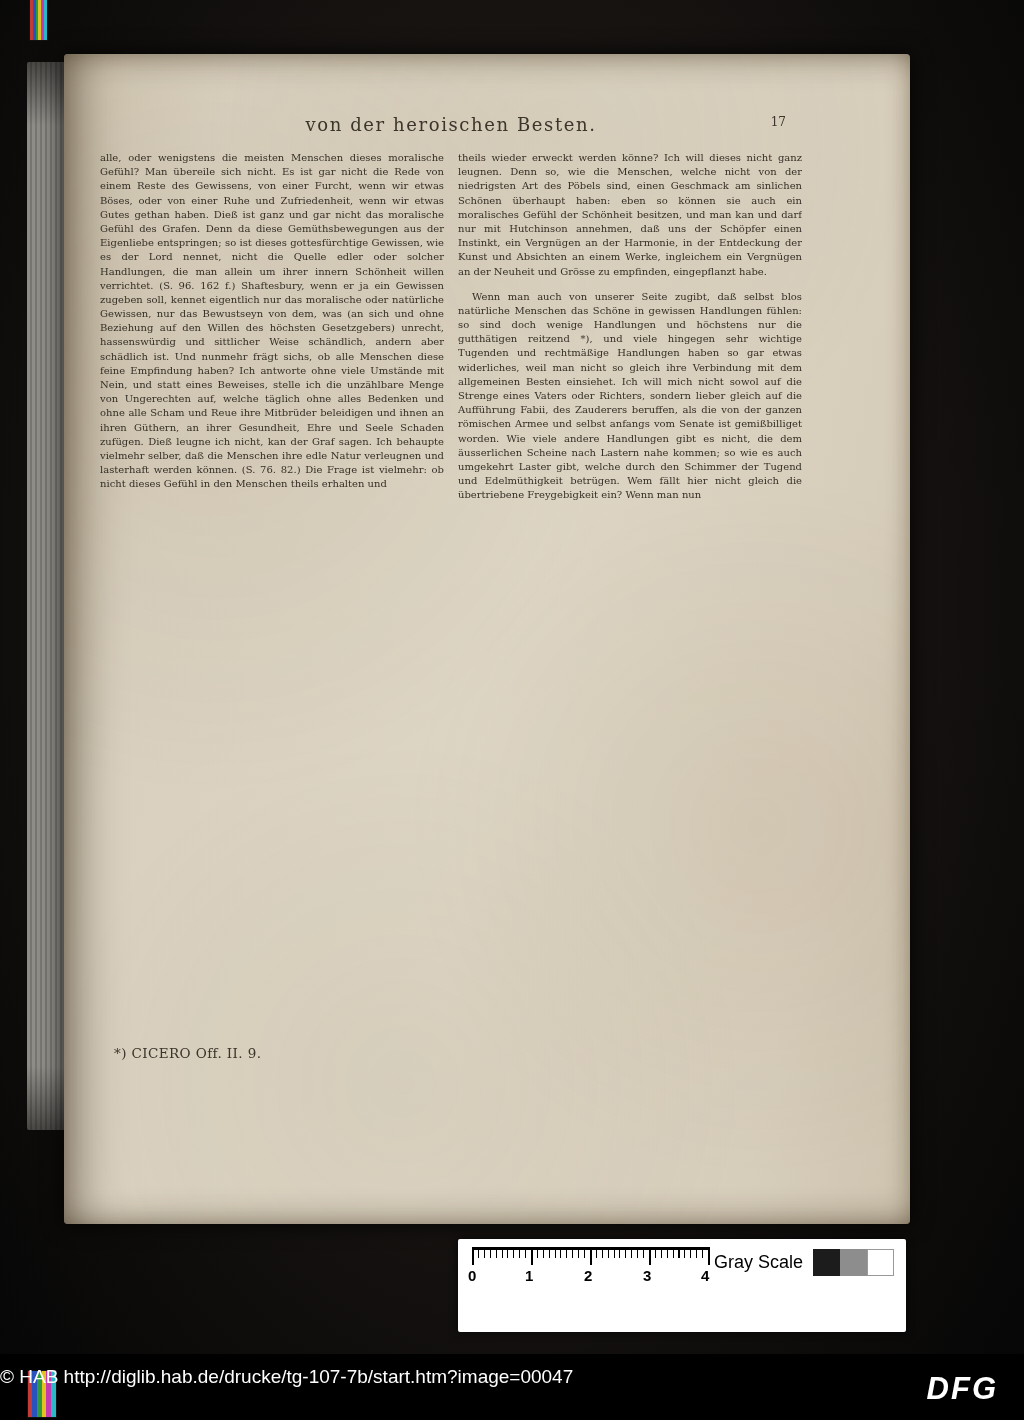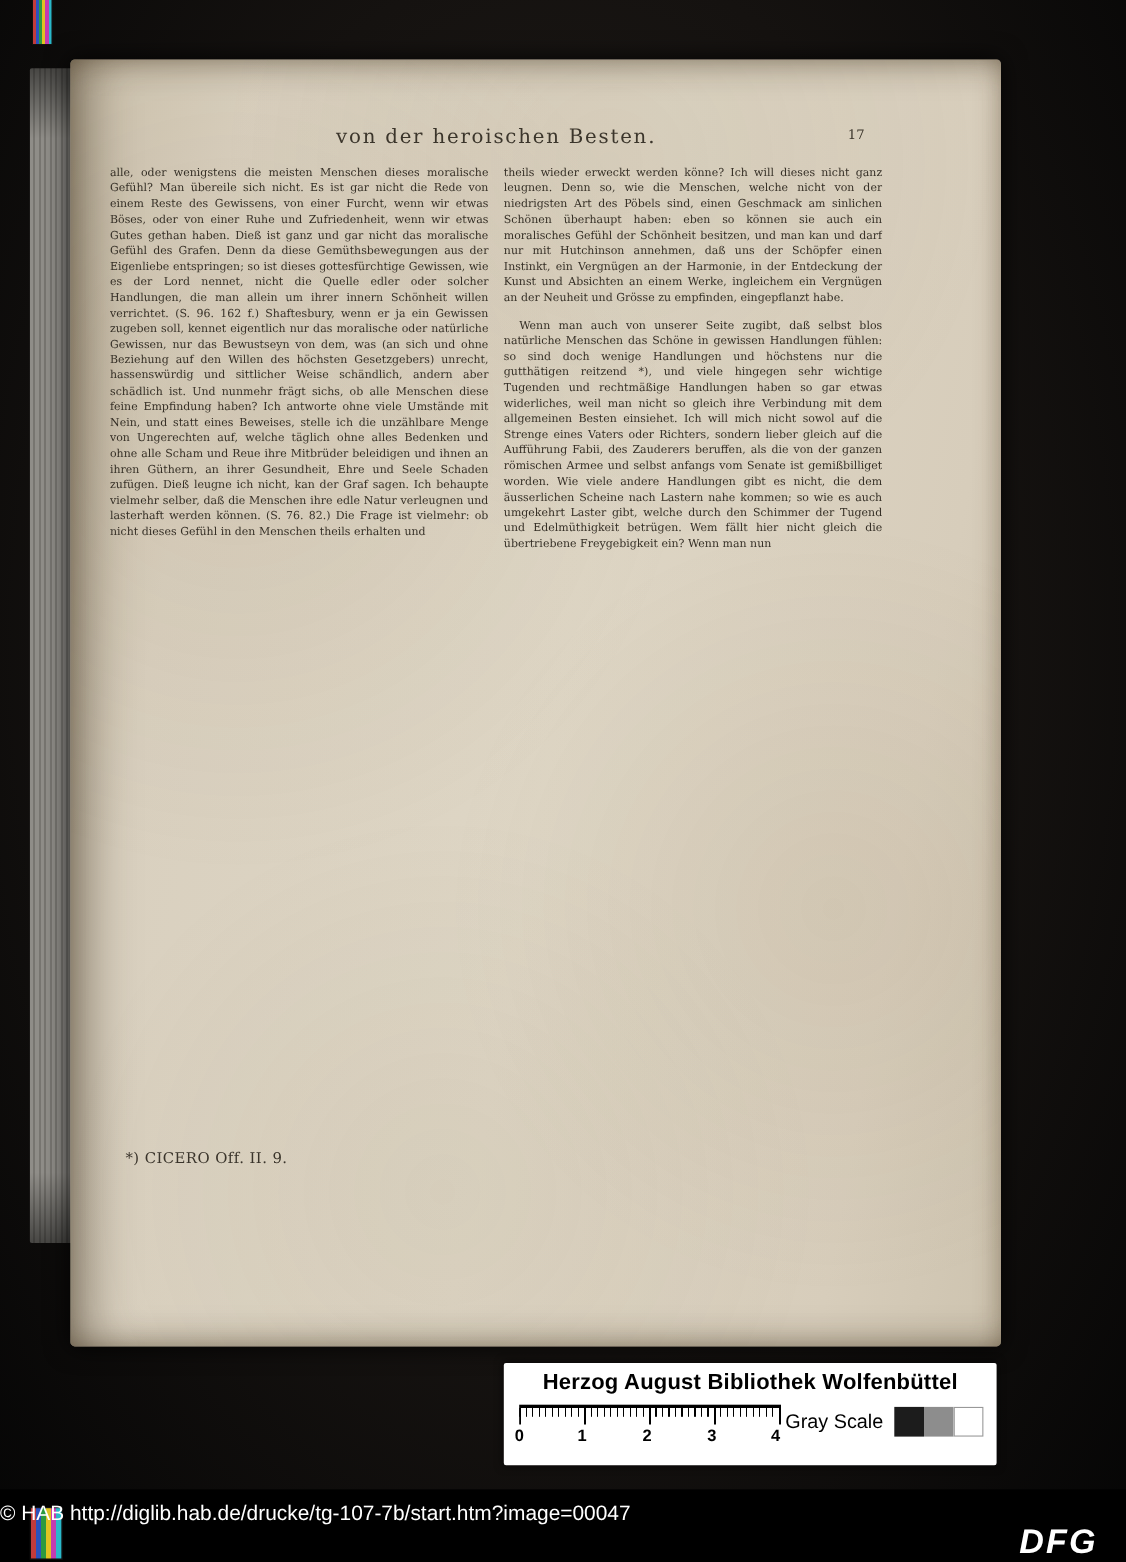--- a/index.html
+++ b/index.html
@@ -134,21 +134,21 @@
   .footer-bar {
     position: absolute; left: 0; bottom: 0; width: 100%; height: 66px;
     background: #000;
   }
   .credit {
     position: absolute; left: 0; right: 0; bottom: 32px;
     text-align: left; color: #fff;
     font-family: "Liberation Sans", sans-serif; font-size: 19px; margin-top: 17px;
   }
   .dfg {
-    position: absolute; right: 26px; bottom: 0;
+    position: absolute; right: 26px; bottom: 13px;
     color: #fff; font-family: "Liberation Sans", sans-serif;
     font-weight: bold; font-size: 31px; letter-spacing: 2px; font-style: italic;
   }
 </style>
 </head>
 <body>
 
 <div class="stage">
 
   <div class="colorstrip strip-top"></div>
@@ -173,21 +173,20 @@
         </div>
       </div>
 
       <div class="footnote">*) CICERO Off. II. 9.</div>
 
 
     </div>
   </div>
 
   <div class="calib">
-    <div class="lib-name">Herzog August Bibliothek Wolfenbüttel</div>
     <div class="ruler-row">
       <div class="ruler">
         <div class="ticks"></div>
         <div class="ruler-nums">
           <span class="n0">0</span>
           <span class="n1">1</span>
           <span class="n2">2</span>
           <span class="n3">3</span>
           <span class="n4">4</span>
         </div>

